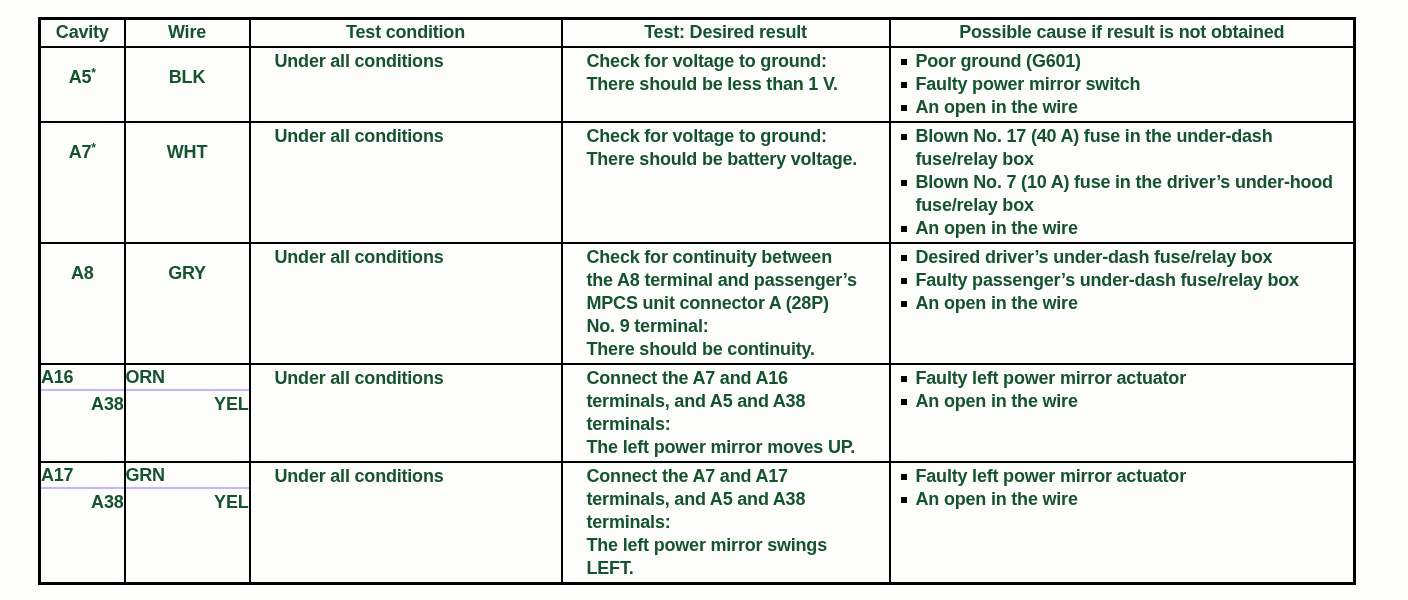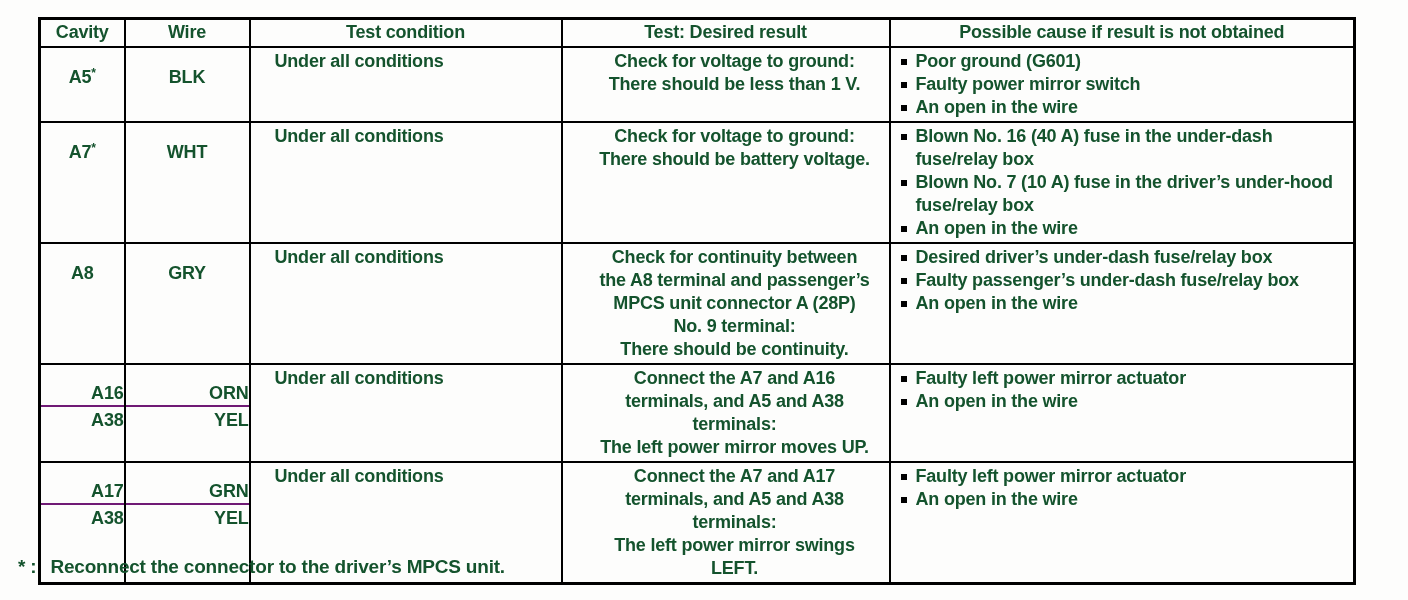--- a/index.html
+++ b/index.html
@@ -43,21 +43,20 @@
   td.c-cavity, td.c-wire {
     text-align: center;
     padding-top: 18px;
   }
   td.c-cond, td.c-result {
     padding: 2px 6px 2px 24px;
   }
   td.c-result .pre {
     white-space: pre-line;
     display: block;
-    text-align: center;
   }
   td.c-causes {
     padding: 2px 4px 2px 6px;
   }
   ul.causes {
     list-style: none;
     margin: 0;
     padding: 0;
   }
   ul.causes li {
@@ -78,23 +77,23 @@
     font-size: 12px;
     line-height: 0;
     vertical-align: 6px;
   }
   
   td.split {
     padding: 0;
   }
   td.split .sub-top {
     height: 23px;
-    border-bottom: 2px solid #701a75;
-    text-align: right;
-    padding-top: 17px;
+    border-bottom: 2px solid #c4b5fd;
+    text-align: left;
+    padding-top: 1px;
   }
   td.split .sub-bottom {
     text-align: right;
     padding-top: 2px;
   }
   .footnote {
     position: absolute;
     left: 18px;
     top: 556px;
     font-size: 19px;
@@ -161,21 +160,21 @@
         <td class="c-wire">WHT</td>
         <td class="c-cond">Under all conditions</td>
         <td class="c-result">
           <span class="pre">Check for voltage to ground:
 There should be battery voltage.</span>
         </td>
         <td class="c-causes">
           <ul class="causes">
             <li>
                 <span class="bullet"></span>
-                <span class="cause-text">Blown No. 16 (40 A) fuse in the under-dash fuse/relay box</span>
+                <span class="cause-text">Blown No. 17 (40 A) fuse in the under-dash fuse/relay box</span>
               </li>
             <li>
                 <span class="bullet"></span>
                 <span class="cause-text">Blown No. 7 (10 A) fuse in the driver’s under-hood fuse/relay box</span>
               </li>
             <li>
                 <span class="bullet"></span>
                 <span class="cause-text">An open in the wire</span>
               </li>
           </ul>
@@ -270,17 +269,14 @@
                 <span class="bullet"></span>
                 <span class="cause-text">An open in the wire</span>
               </li>
           </ul>
         </td>
       </tr>
 
     </tbody>
   </table>
 
-  <div class="footnote">
-    <span class="marker">* :</span><span>Reconnect the connector to the driver’s MPCS unit.</span>
-  </div>
 
 </div>
 
 </body></html>

